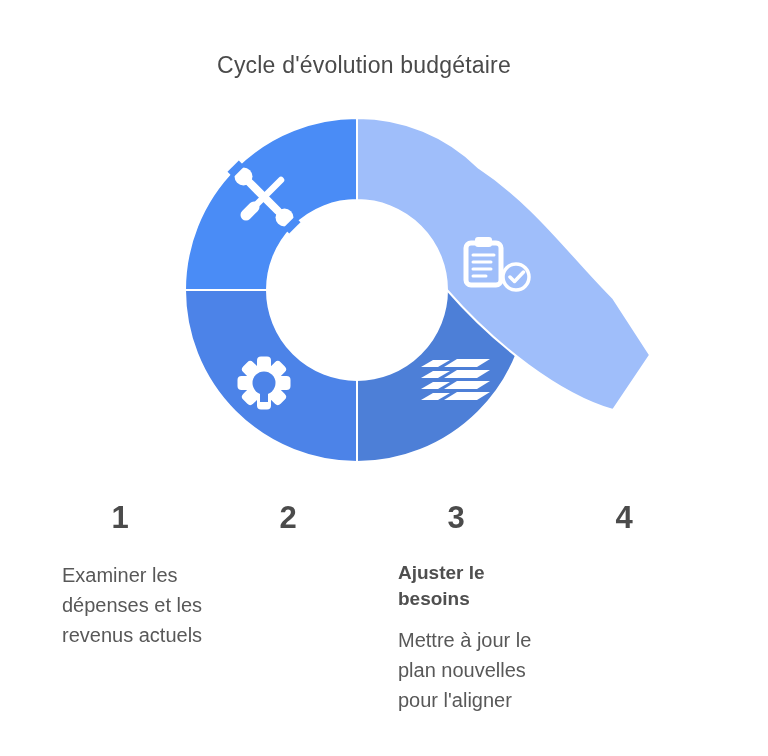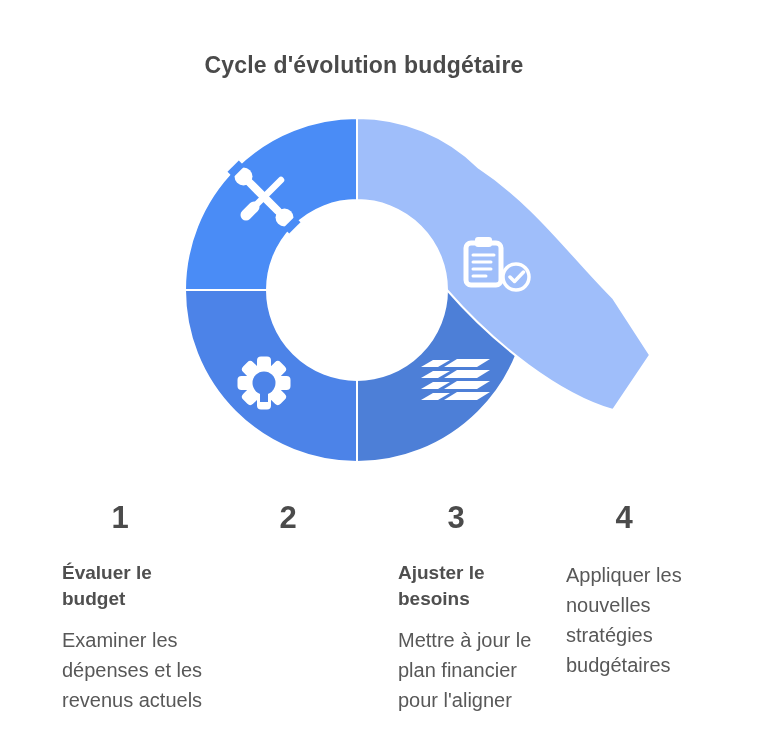--- a/index.html
+++ b/index.html
@@ -15,21 +15,21 @@
     background: #ffffff;
     overflow: hidden;
   }
   .page-title {
     position: absolute;
     top: 52px;
     left: 0;
     width: 728px;
     text-align: center;
     font-size: 23px;
-    font-weight: bold;
+    font-weight: normal;
     color: #4a4a4a;
     letter-spacing: 0.2px;
   }
   .diagram-svg {
     position: absolute;
     top: 0;
     left: 0;
   }
   .steps {
     position: absolute;
@@ -121,33 +121,31 @@
       <line x1="473" y1="276" x2="486" y2="276" stroke="#ffffff" stroke-width="3" stroke-linecap="round"></line>
       <circle cx="516" cy="277" r="13" stroke="#ffffff" stroke-width="3.5" fill="#9fbefa"></circle>
       <path d="M510,277 l4.5,4.5 l9,-9.5" fill="none" stroke="#ffffff" stroke-width="3.5" stroke-linecap="round" stroke-linejoin="round"></path>
     </g>
   </svg>
 
   <div class="steps">
 
     <div class="step">
       <div class="step-number">1</div>
-      <div class="step-heading">Évaluer le budget</div>
       <p class="step-desc">Examiner les dépenses et les revenus actuels</p>
     </div>
 
     <div class="step">
       <div class="step-number">2</div>
     </div>
 
     <div class="step">
       <div class="step-number">3</div>
       <div class="step-heading">Ajuster le besoins</div>
-      <p class="step-desc">Mettre à jour le plan financier pour l'aligner</p>
+      <p class="step-desc">Mettre à jour le plan nouvelles pour l'aligner</p>
     </div>
 
     <div class="step">
       <div class="step-number">4</div>
-      <p class="step-desc">Appliquer les nouvelles stratégies budgétaires</p>
     </div>
 
   </div>
 </div>
 
 </body></html>

